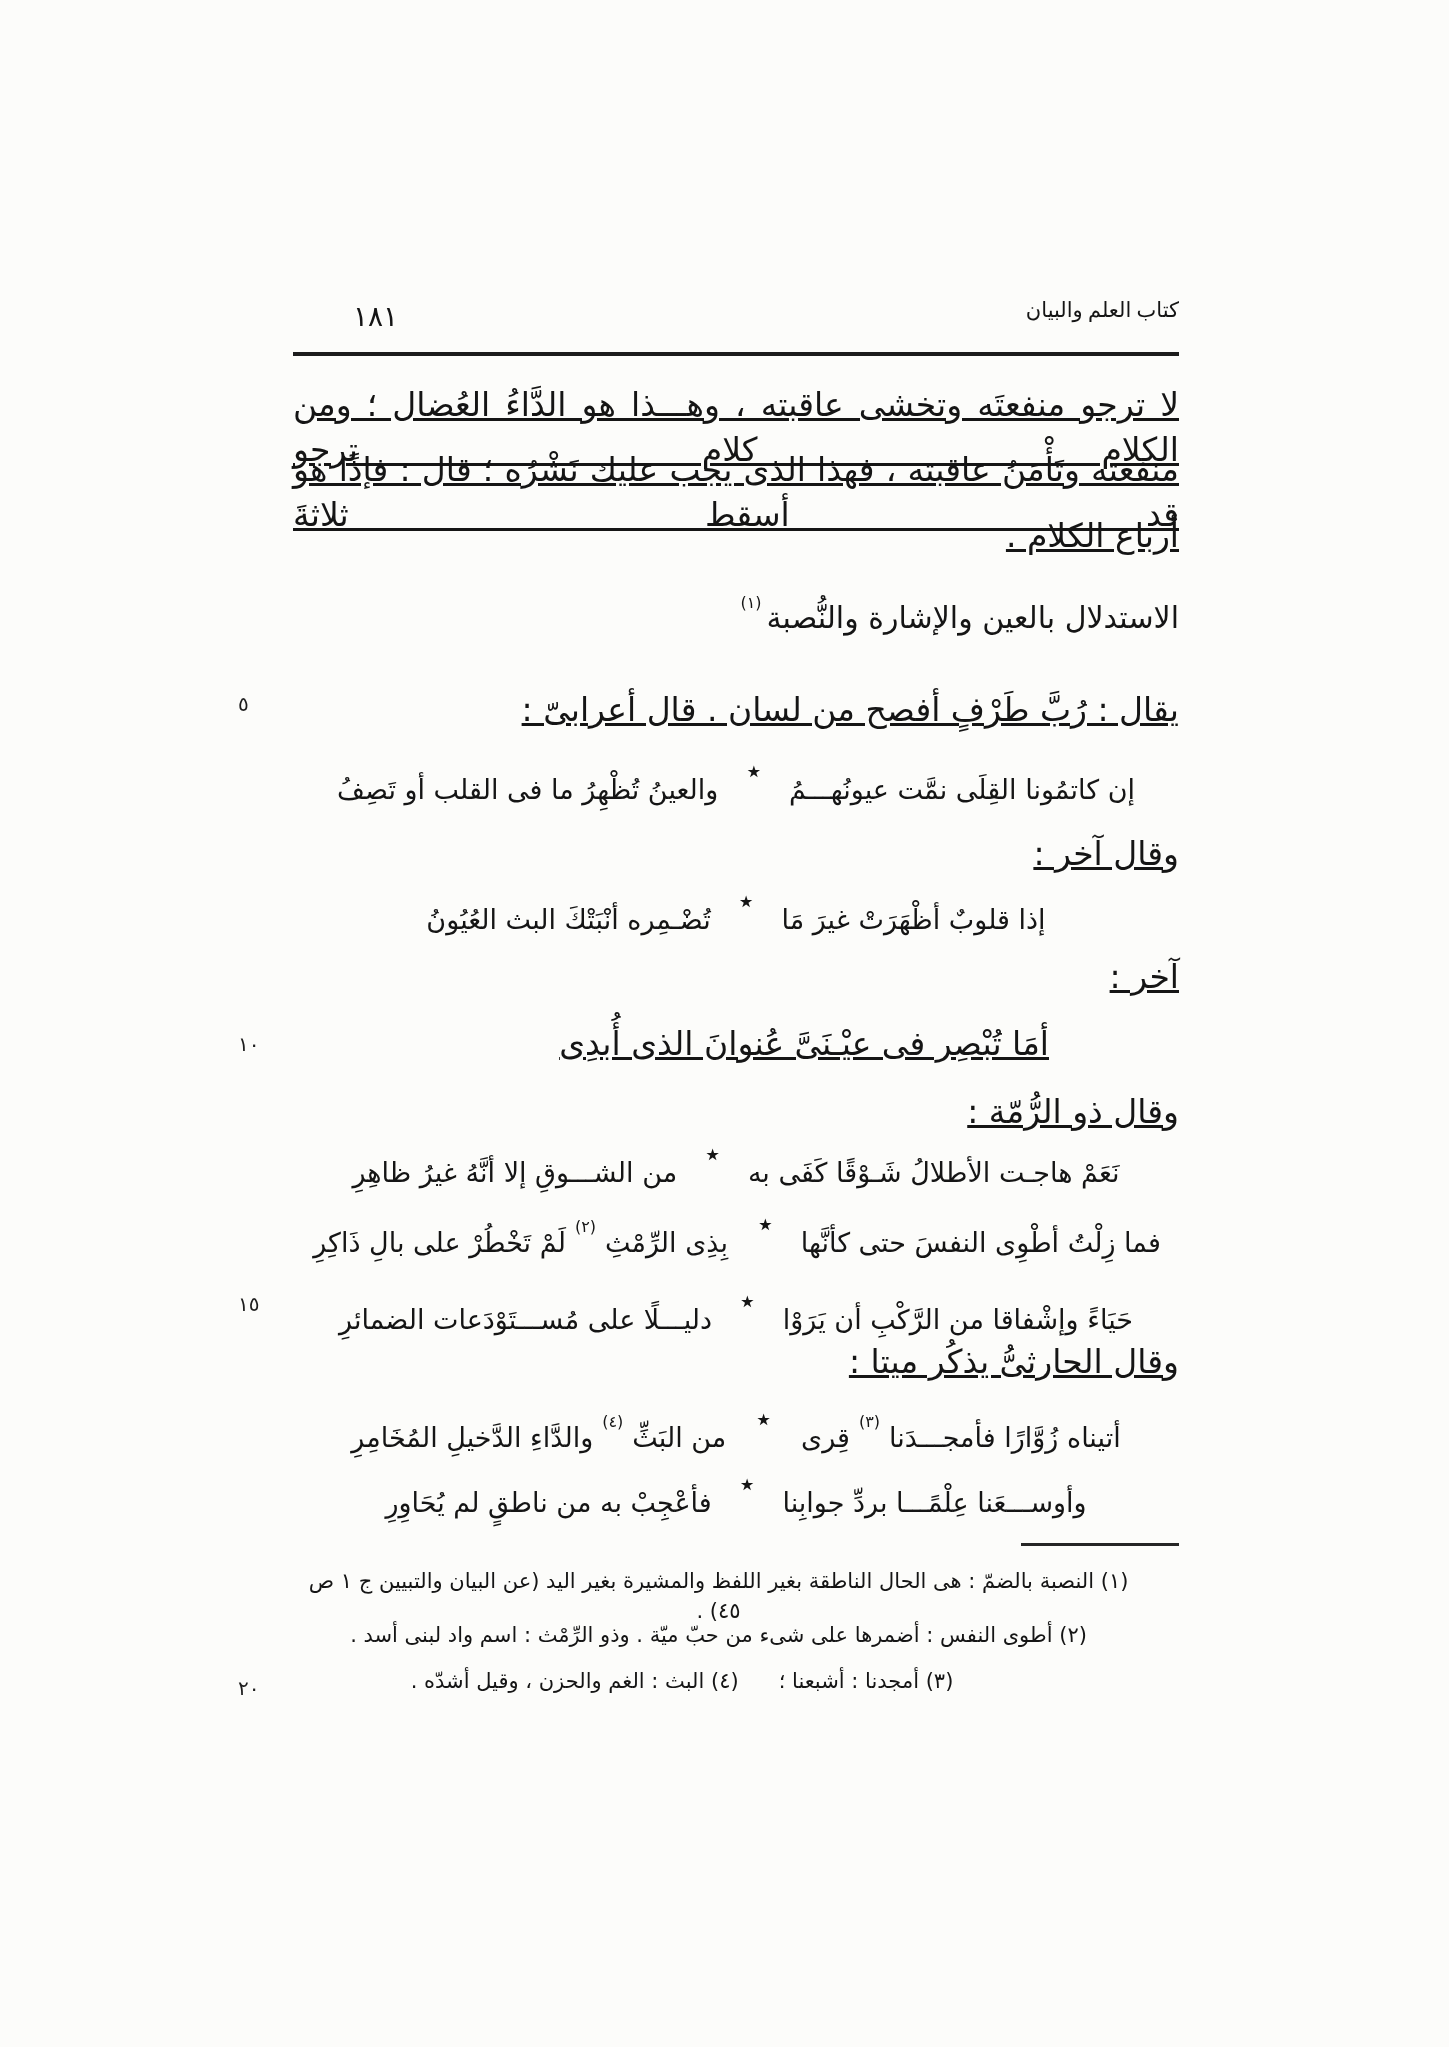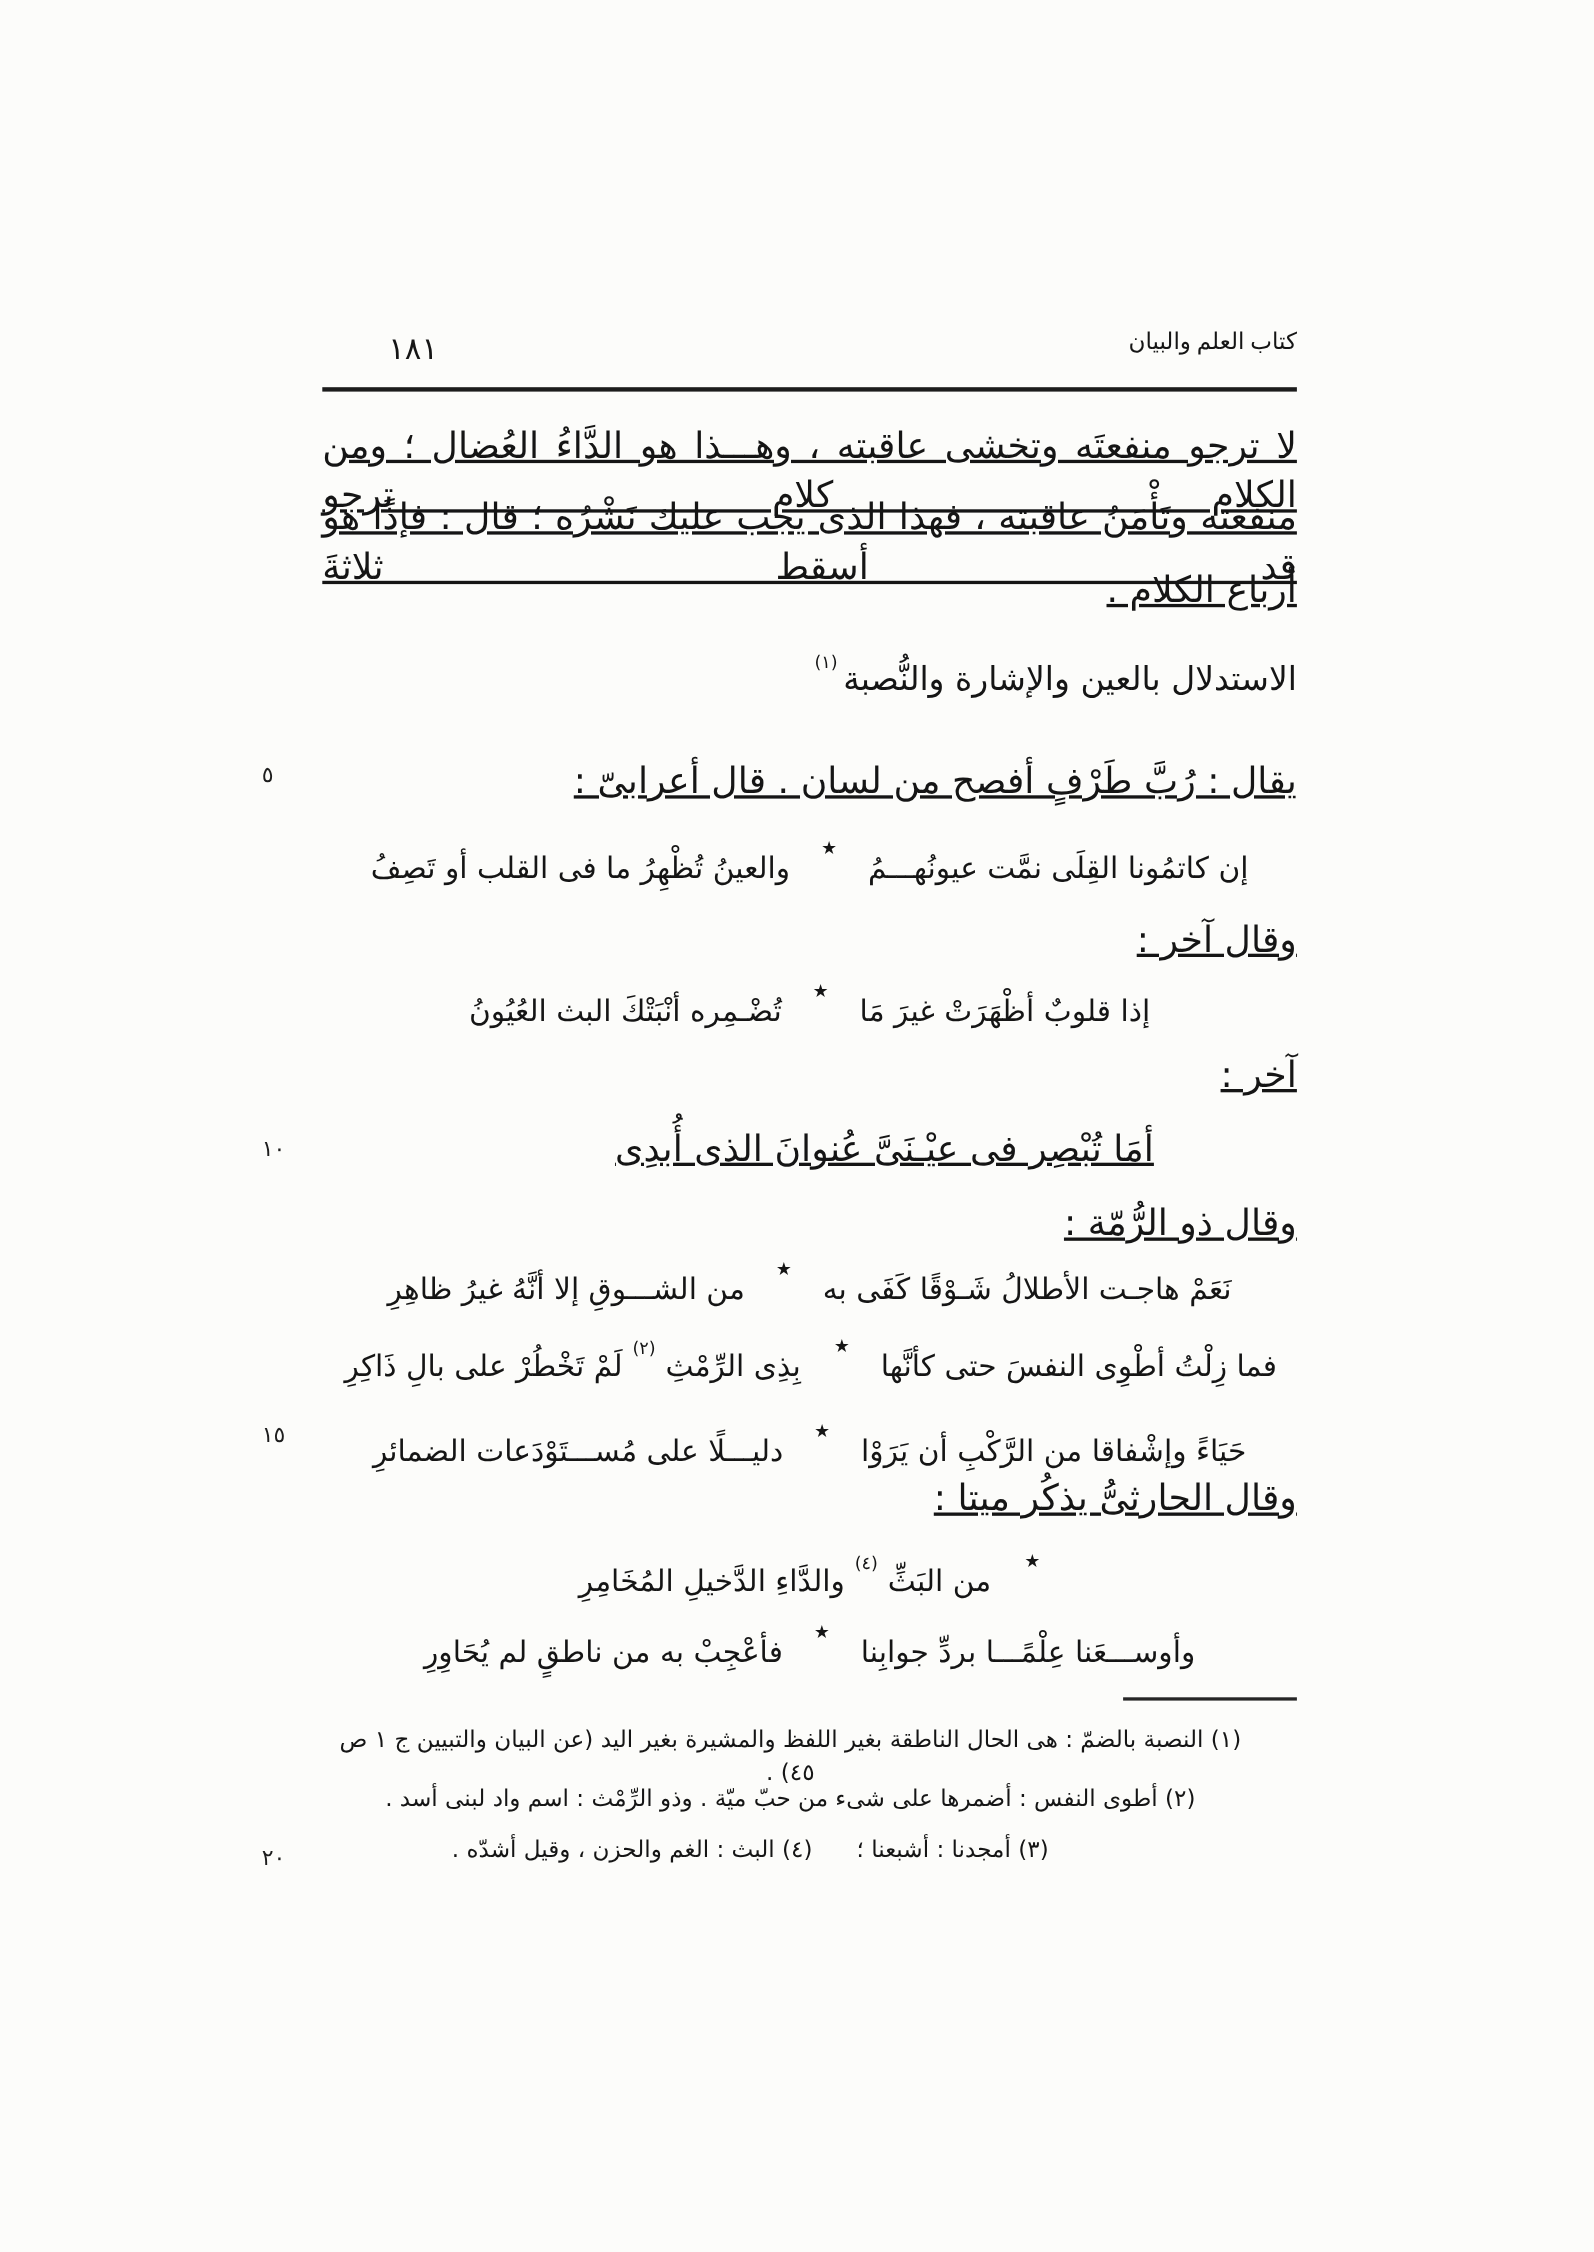--- a/index.html
+++ b/index.html
@@ -90,20 +90,21 @@
 
     <div class="abs verse" style="top:1282px">
       <span class="hem">حَيَاءً وإشْفاقا من الرَّكْبِ أن يَرَوْا</span>
       <span class="star">٭</span>
       <span class="hem">دليـــلًا على مُســـتَوْدَعات الضمائرِ</span>
     </div>
 
     <div class="abs t right" style="top:1340px">وقال الحارثىُّ يذكُر ميتا :</div>
 
     <div class="abs verse" style="top:1400px">
+      <span class="hem"><span>أتيناه زُوَّارًا فأمجـــدَنا</span><span class="fn-mark">(٣)</span><span>قِرى</span></span>
       <span class="star">٭</span>
       <span class="hem"><span>من البَثِّ</span><span class="fn-mark">(٤)</span><span>والدَّاءِ الدَّخيلِ المُخَامِرِ</span></span>
     </div>
 
     <div class="abs verse" style="top:1465px">
       <span class="hem">وأوســـعَنا عِلْمًـــا بردِّ جوابِنا</span>
       <span class="star">٭</span>
       <span class="hem">فأعْجِبْ به من ناطقٍ لم يُحَاوِرِ</span>
     </div>
 

